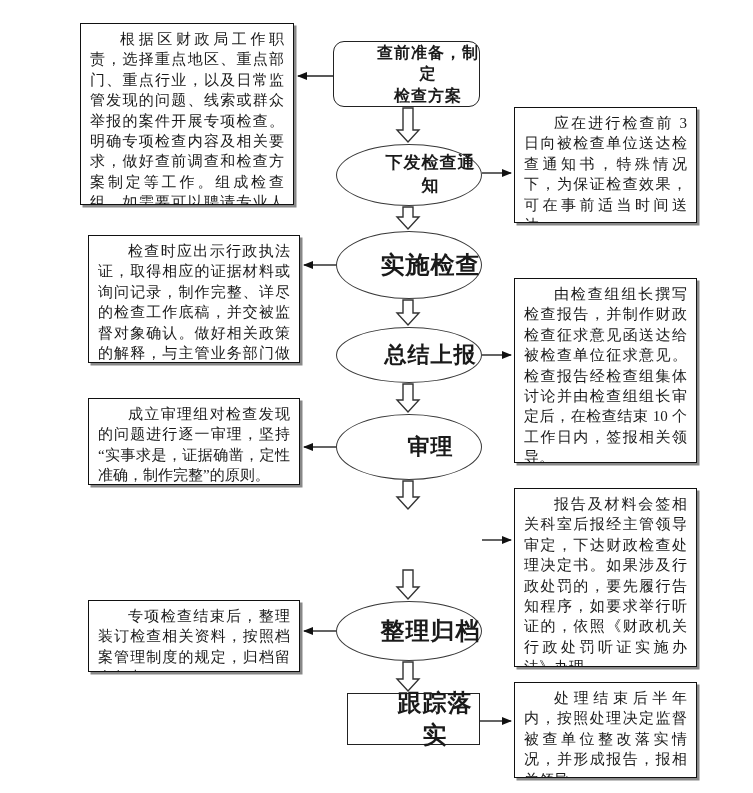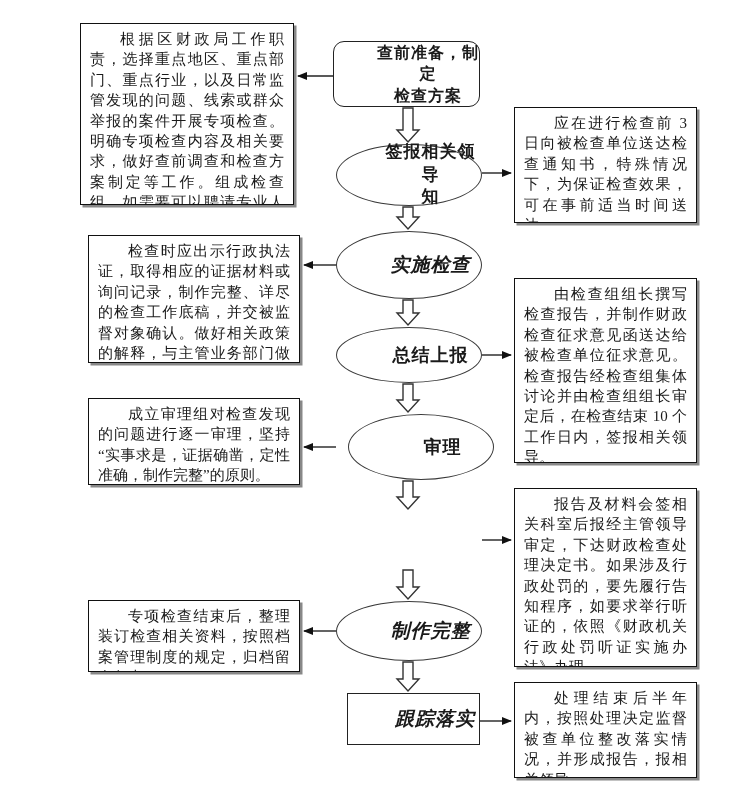--- a/index.html
+++ b/index.html
@@ -26,22 +26,22 @@
     white-space:pre-line;
     line-height:1.35;
     letter-spacing:1px;
     margin-left:43px;
   }
   .rounded{border:1.6px solid #222;border-radius:11px;}
   .ellipse{border:1.4px solid #3a3a3a;border-radius:50%;}
   .rect{border:1.7px solid #222;justify-content:center;}
   .fs16{font-size:16px;}
   .fs17{font-size:17px;}
-  .fs18{font-size:18px;}
-  .fs20{font-size:19px;font-style:italic;}
+  .fs18{font-size:22px;}
+  .fs20{font-size:24px;}
 
   
   .side-box{
     position:absolute;
     box-sizing:border-box;
     border:1.6px solid #111;
     background:#ffffff;
     box-shadow:2.5px 2.5px 0 #888;
     padding:5px 9px;
     overflow:hidden;
@@ -88,39 +88,39 @@
       <line x1="480" y1="721" x2="511" y2="721" marker-end="url(#ah)"></line>
     </g>
   </svg>
 
   <div class="node rounded" style="left:333px;top:41px;width:147px;height:66px">
     <span class="nlabel fs16">查前准备，制定
 检查方案</span>
   </div>
 
   <div class="node ellipse" style="left:336px;top:144px;width:146px;height:62px">
-    <span class="nlabel fs17">签报相关领导
+    <span class="nlabel fs17">下发检查通
 知</span>
   </div>
 
   <div class="node ellipse" style="left:336px;top:231px;width:146px;height:68px">
     <span class="nlabel fs20">实施检查</span>
   </div>
 
   <div class="node ellipse" style="left:336px;top:327px;width:146px;height:56px">
     <span class="nlabel fs18">总结上报</span>
   </div>
 
-  <div class="node ellipse" style="left:348px;top:414px;width:146px;height:66px">
+  <div class="node ellipse" style="left:336px;top:414px;width:146px;height:66px">
     <span class="nlabel fs18">审理</span>
   </div>
 
 
   <div class="node ellipse" style="left:336px;top:601px;width:146px;height:60px">
-    <span class="nlabel fs20">制作完整</span>
+    <span class="nlabel fs20">整理归档</span>
   </div>
 
   <div class="node rect" style="left:347px;top:693px;width:133px;height:52px">
     <span class="nlabel fs20">跟踪落实</span>
   </div>
 
   <div class="side-box" style="left:80px;top:23px;width:214px;height:182px">
     <p>根据区财政局工作职责，选择重点地区、重点部门、重点行业，以及日常监管发现的问题、线索或群众举报的案件开展专项检查。明确专项检查内容及相关要求，做好查前调查和检查方案制定等工作。组成检查组，如需要可以聘请专业人员。</p>
   </div>
 

